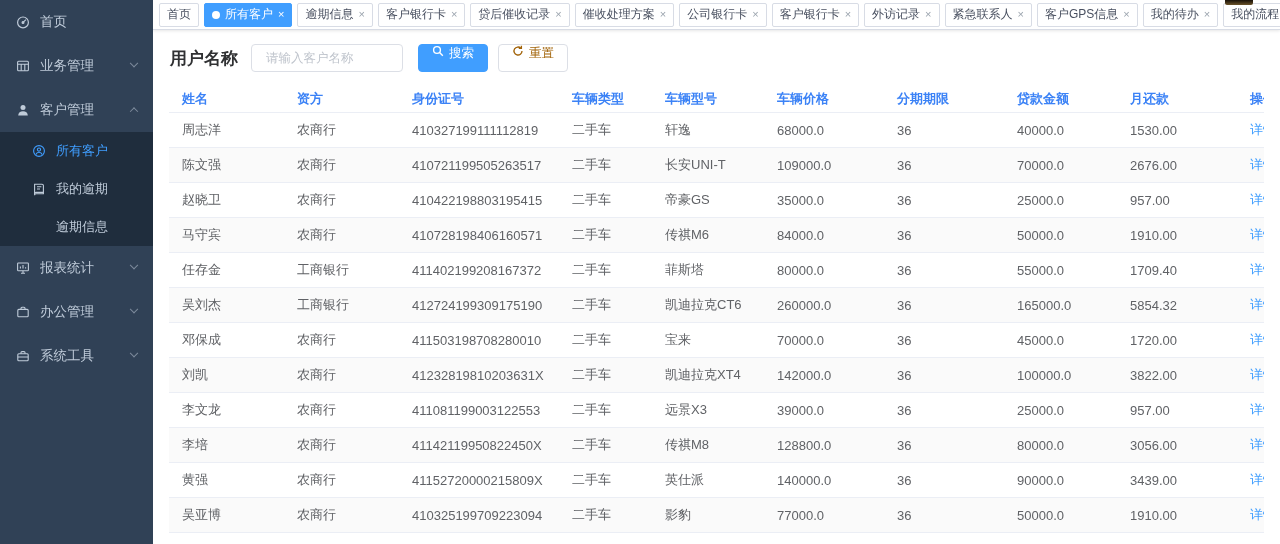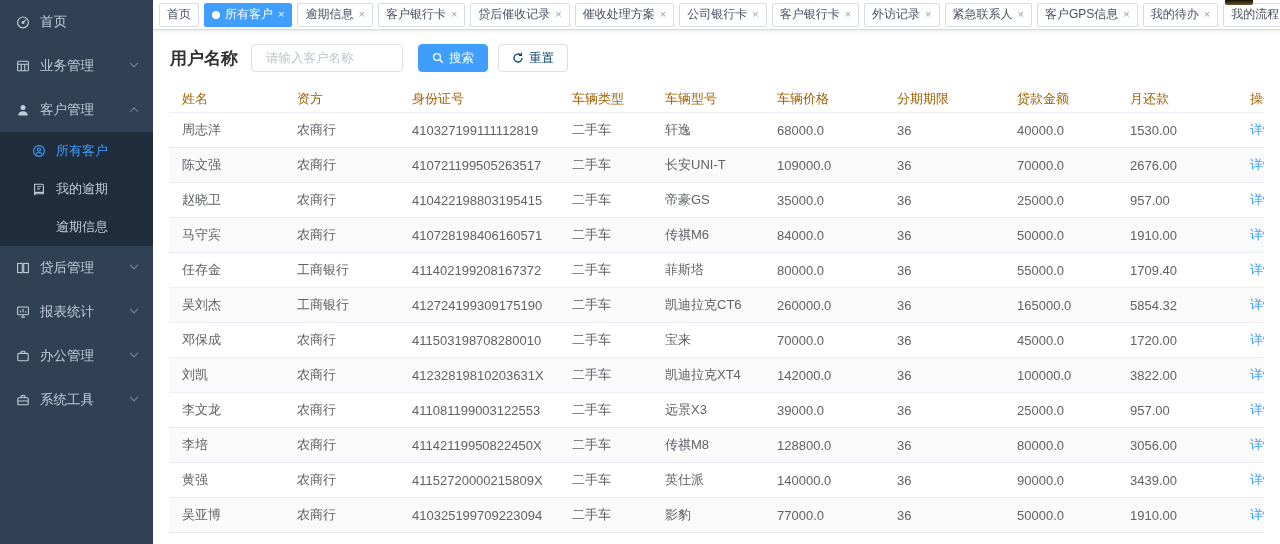--- a/index.html
+++ b/index.html
@@ -39,34 +39,34 @@
   .tab.active .tab-close { color:#fff; }
   .avatar-partial { position:absolute; top:0; right:27px; width:28px; height:5px;
     background:linear-gradient(#171007,#6b5329); border-radius:0 0 2px 2px; }
 
   
   .search-row { display:flex; align-items:center; margin:14px 0 0 17px; }
   .search-label { font-size:17px; font-weight:700; color:#303133; margin-right:13px; }
   .search-input { width:152px; height:28px; border:1px solid #dcdfe6; border-radius:4px;
     padding:0 14px; font-size:12.5px; color:#606266; outline:none; }
   .search-input::placeholder { color:#bfc4cc; }
-  .btn { height:28px; display:inline-flex; align-items:center; gap:5px; border-radius:4px;
+  .btn { height:28px; display:inline-flex; gap:5px; border-radius:4px;
     font-size:12.5px; padding:0 13px; cursor:pointer; }
   .btn svg { width:12px; height:12px; }
   .btn-primary { background:#409eff; border:1px solid #409eff; color:#fff; margin-left:15px; }
-  .btn-plain { background:#fff; border:1px solid #dcdfe6; color:#0c4a6e; margin-left:10px; }
+  .btn-plain { background:#fff; border:1px solid #dcdfe6; color:#a16207; margin-left:10px; }
 
   
   .table { margin:14px 16px 0 16px; }
   .tr { display:grid;
     grid-template-columns:115px 115px 160px 93px 112px 120px 120px 113px 120px 1fr;
     align-items:center; height:35px; border-bottom:1px solid #ebeef5; }
   .tr.head { height:27px; }
   .td { padding:0 13px; font-size:13px; color:#606266; white-space:nowrap; overflow:hidden; }
-  .tr.head .td { font-weight:400; color:#a16207; }
+  .tr.head .td { font-weight:700; color:#3b82f6; }
   .td:last-child { text-align:right; padding-right:14px; }
   .tbody .tr:nth-child(even) { background:#fafafa; }
   .detail-link { color:#409eff; cursor:pointer; }
   .tr.partial { height:9px; border-bottom:none; background:#fff; overflow:hidden; }
 </style>
 </head>
 <body>
 
 <aside class="sidebar">
   <nav>
@@ -121,30 +121,20 @@
             <path d="M5 4.8h4.4 M5 7h3"></path>
           </svg>
         </span>
         <span class="nav-label">我的逾期</span>
 
       </div>
       <div class="nav-item sub">
         <span class="nav-icon"></span>
         <span class="nav-label">逾期信息</span>
 
-      </div>
-      <div class="nav-item chev-down">
-        <span class="nav-icon">
-          <svg viewBox="0 0 14 14" fill="none" stroke="currentColor" stroke-width="1.1">
-            <rect x="1.6" y="2.4" width="4.7" height="9.2"></rect>
-            <rect x="7.7" y="2.4" width="4.7" height="9.2"></rect>
-          </svg>
-        </span>
-        <span class="nav-label">贷后管理</span>
-        <span class="chev"></span>
       </div>
       <div class="nav-item chev-down">
         <span class="nav-icon">
           <svg viewBox="0 0 14 14" fill="none" stroke="currentColor" stroke-width="1.1">
             <rect x="1.6" y="2" width="10.8" height="7.8" rx="0.8"></rect>
             <path d="M4.4 7.6V5.6 M7 7.6V4 M9.6 7.6V6.2 M5 12.2h4 M7 9.8v2.4"></path>
           </svg>
         </span>
         <span class="nav-label">报表统计</span>
         <span class="chev"></span>

